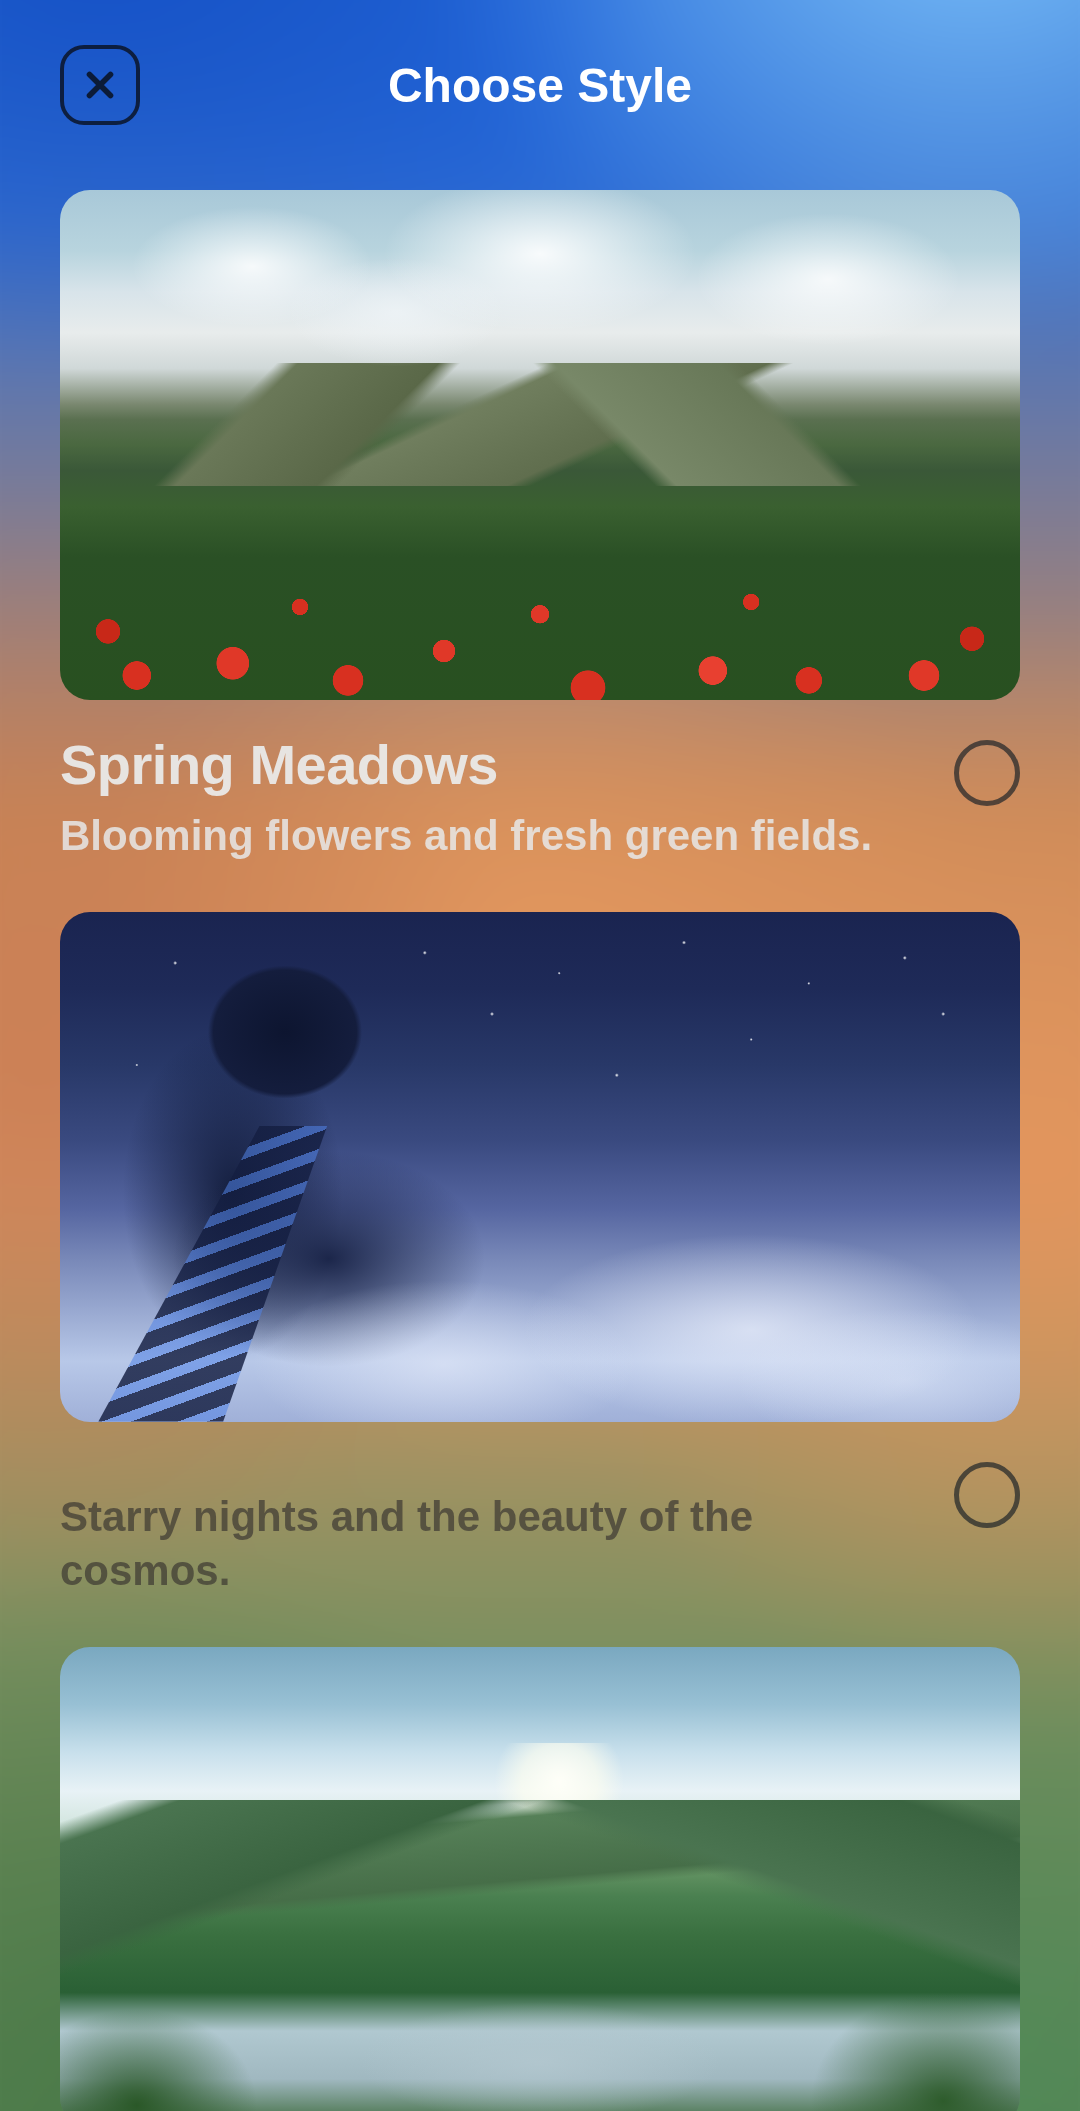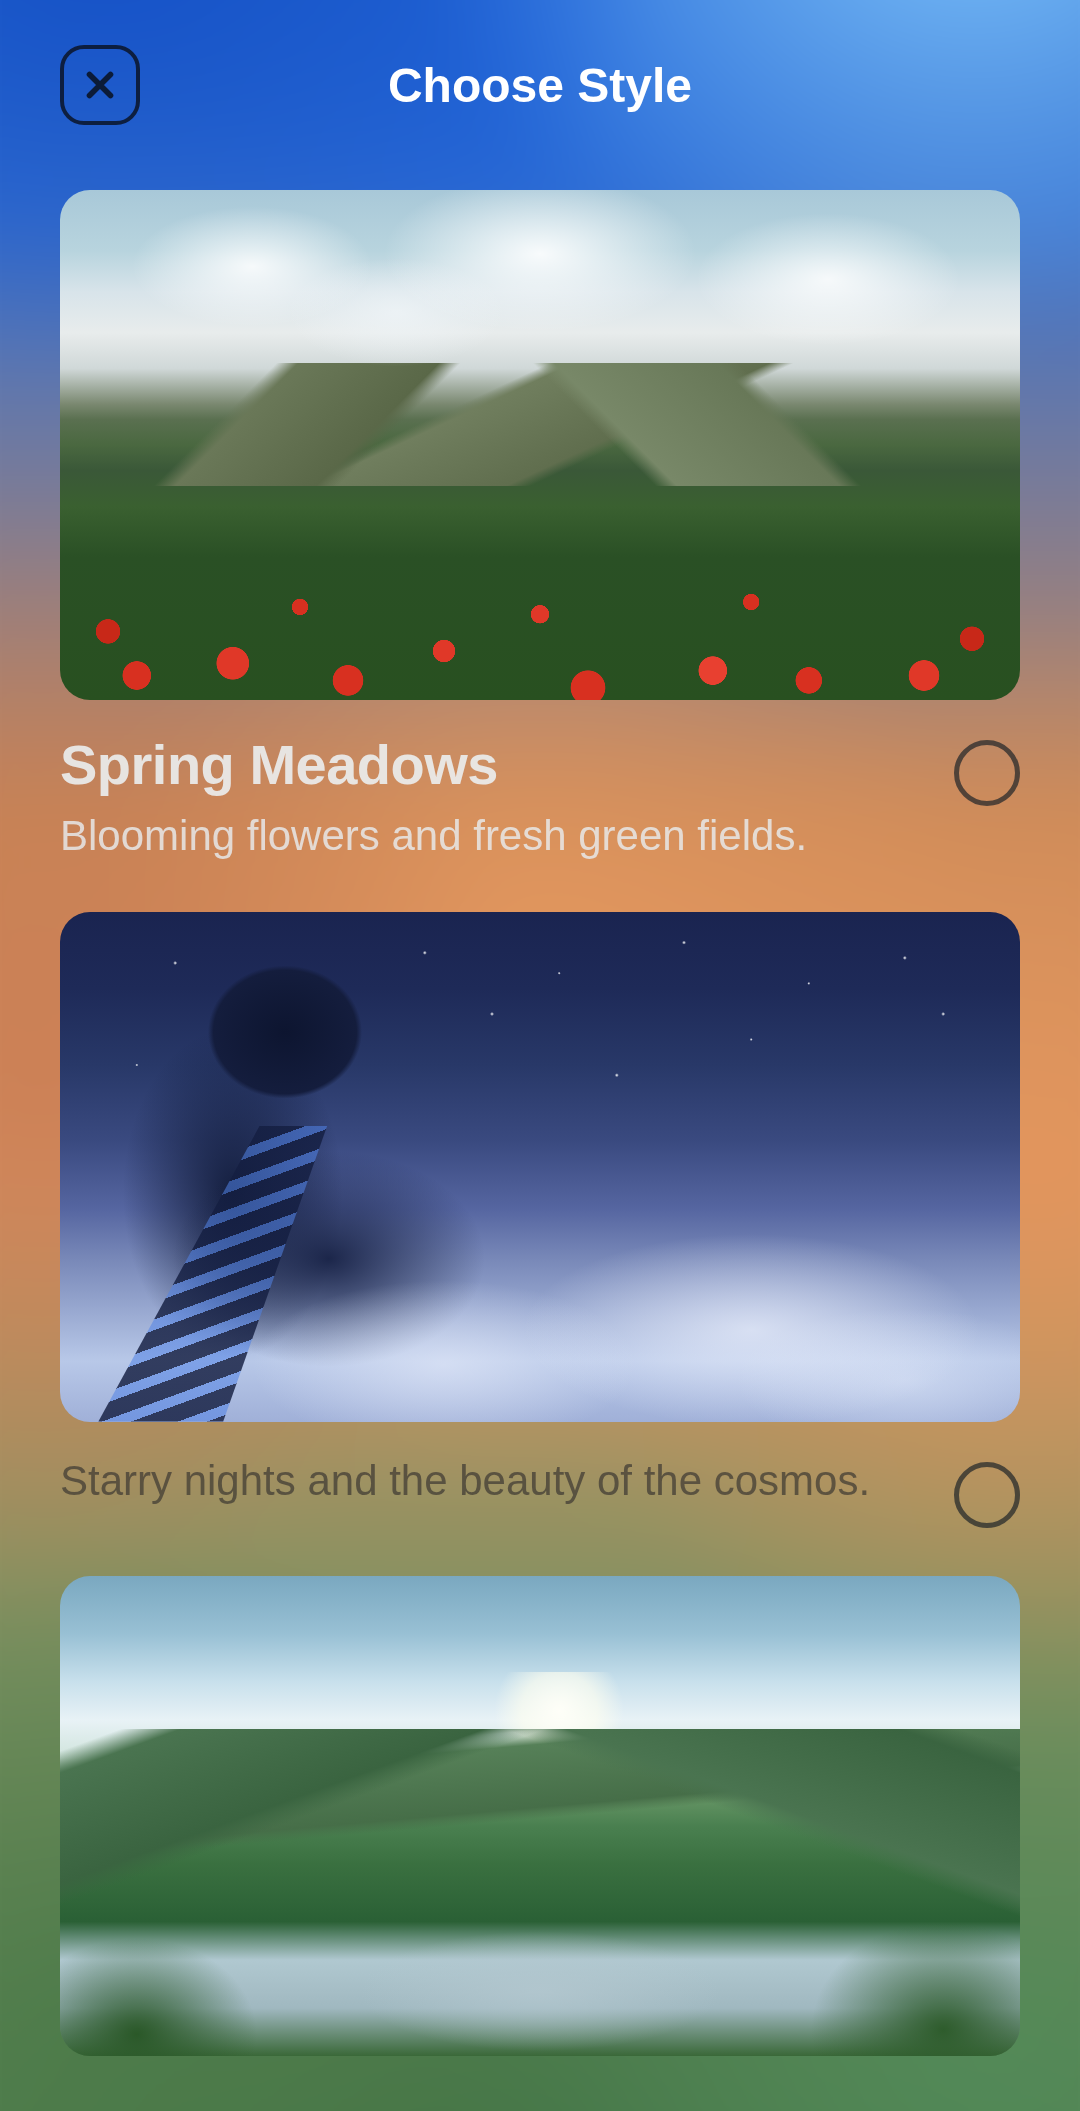--- a/index.html
+++ b/index.html
@@ -237,36 +237,36 @@
     }
     .style-title {
       font-size: 56px;
       font-weight: 800;
       color: rgba(235, 238, 240, 0.9);
       margin-bottom: 12px;
       letter-spacing: -0.5px;
     }
     .style-desc {
       font-size: 42px;
-      font-weight: 400;
+      font-weight: 700;
       color: rgba(232, 235, 238, 0.82);
       line-height: 1.3;
     }
     .radio {
       width: 66px;
       height: 66px;
       border-radius: 50%;
       border: 5px solid rgba(30, 35, 40, 0.7);
       background: transparent;
       flex-shrink: 0;
       margin-top: 8px;
       cursor: pointer;
     }
     .style-title.dark-on-orange { color: rgba(50, 45, 40, 0.78); }
-    .style-desc.dark-on-orange { color: rgba(60, 55, 50, 0.7); }
+    .style-desc.dark-on-orange { color: rgba(60, 55, 50, 0.7); margin-top: 36px; }
   </style>
 </head>
 <body>
 
 <div class="background"></div>
 
 <div class="content">
   <div class="header">
     <button class="close-btn">
       <svg viewBox="0 0 24 24" fill="none" stroke="rgba(10,20,40,0.9)" stroke-width="3.2" stroke-linecap="round">

